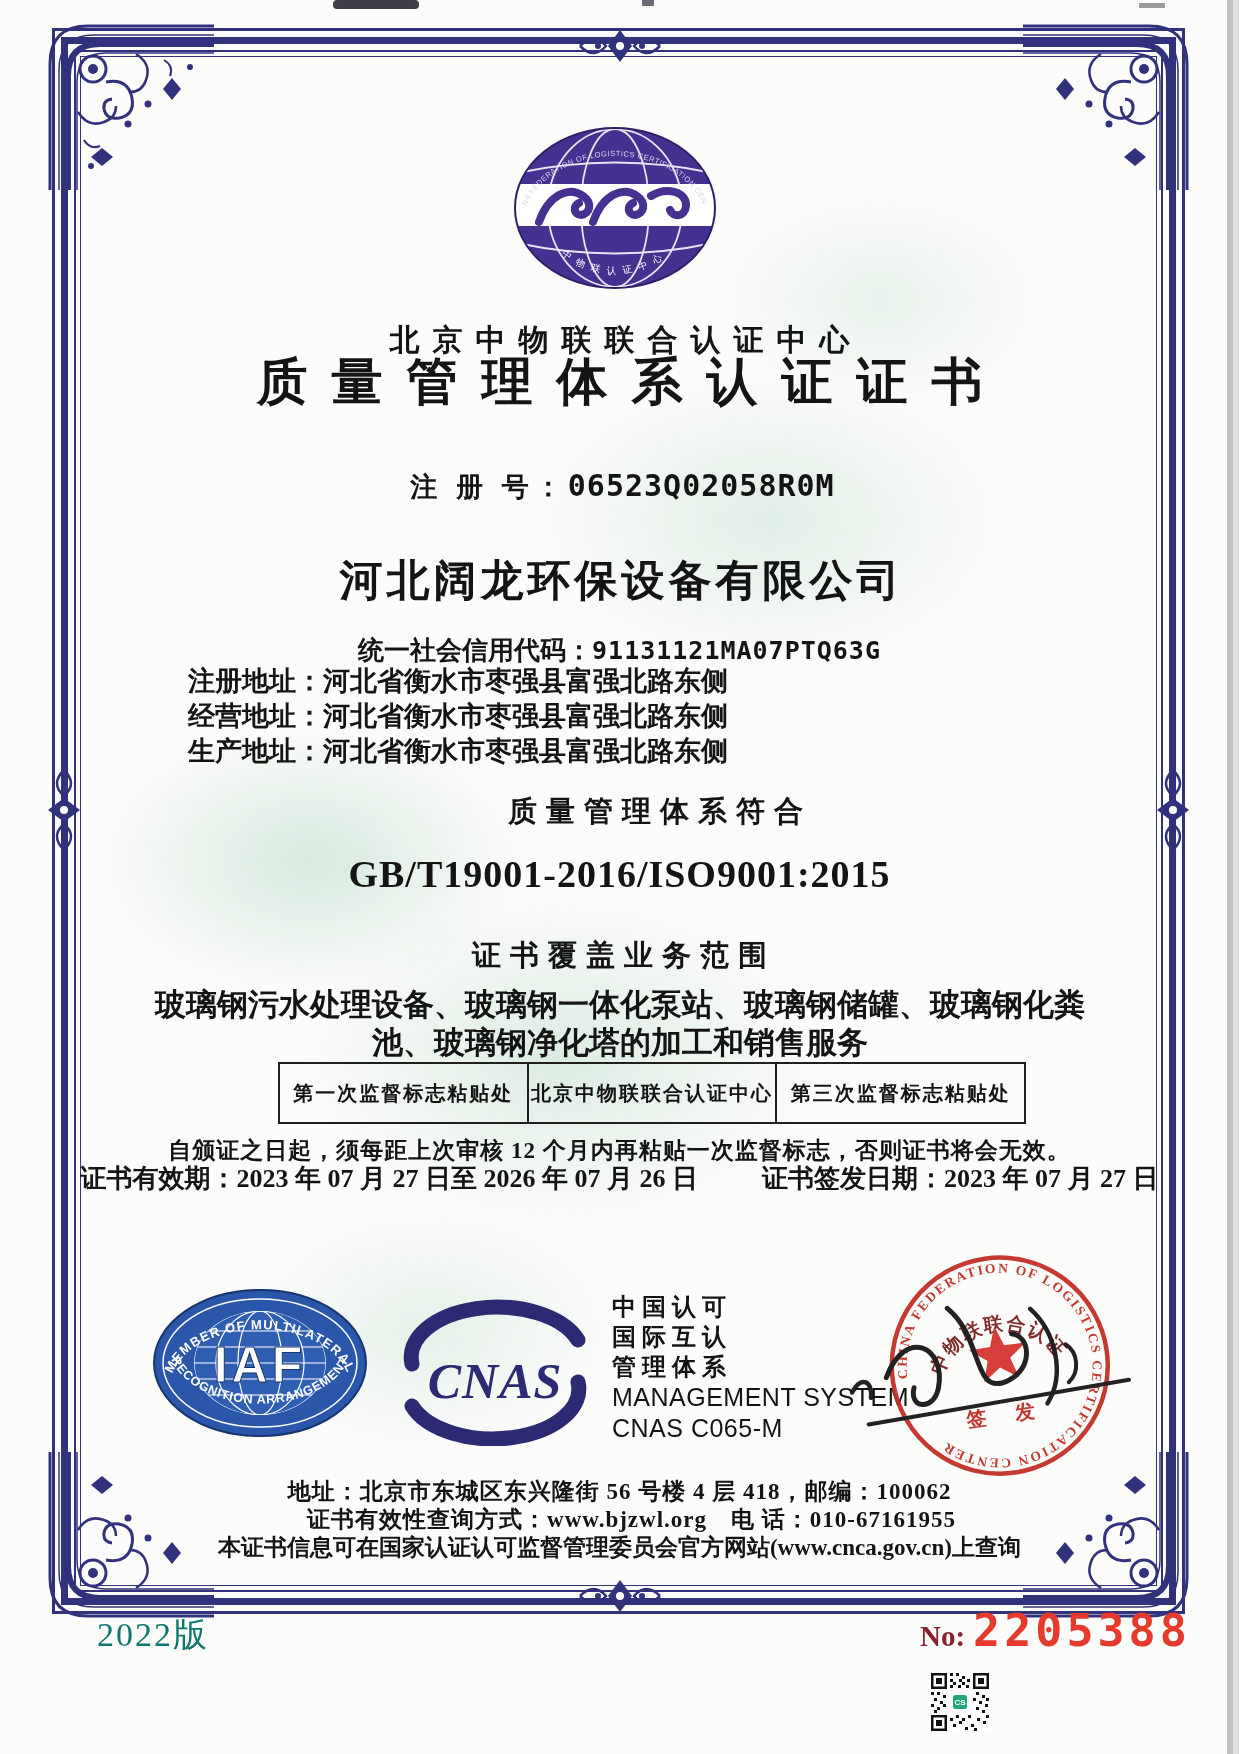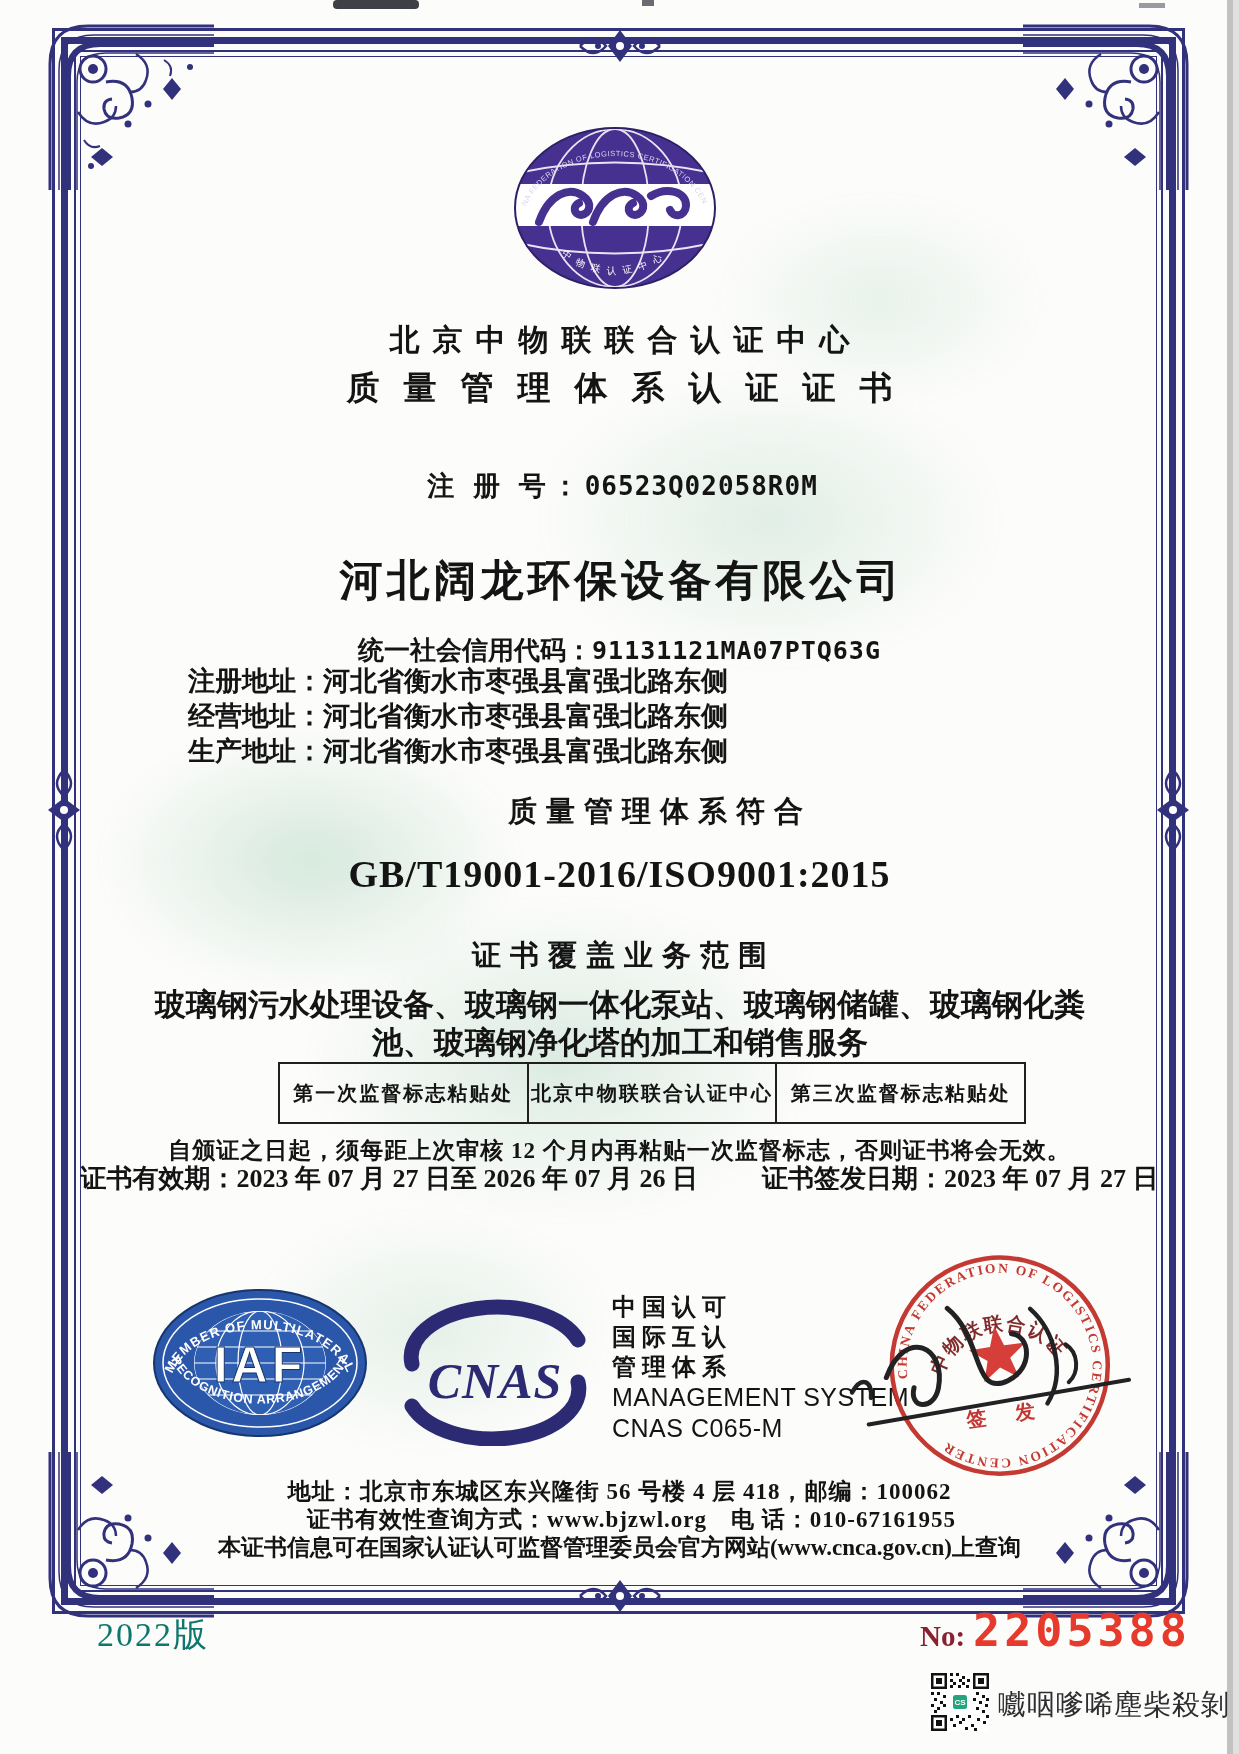--- a/index.html
+++ b/index.html
@@ -25,24 +25,24 @@
   .c-bl{left:44px;bottom:132px;transform:scaleY(-1);}
   .c-br{right:46px;bottom:132px;transform:scale(-1,-1);}
   .orn{position:absolute;width:84px;height:40px;}
   .o-top{left:50%;top:26px;transform:translateX(-50%);}
   .o-bot{left:50%;bottom:138px;transform:translateX(-50%);}
   .o-left{left:22px;top:790px;transform:rotate(90deg);}
   .o-right{right:24px;top:790px;transform:rotate(-90deg);}
   
   .crow{position:absolute;left:0;width:100%;text-align:center;white-space:nowrap;}
   .issuer{top:320px;font-size:30px;font-weight:700;letter-spacing:13px;text-indent:13px;}
-  .title{top:366px;font-size:33px;font-weight:700;letter-spacing:24px;text-indent:24px;}
+  .title{top:348px;font-size:51px;font-weight:700;letter-spacing:24px;text-indent:24px;}
   .regline{top:468px;font-size:27px;font-weight:700;letter-spacing:6px;text-indent:6px;}
   .mono{font-family:"DejaVu Sans Mono",monospace;letter-spacing:1px;}
-  .regline .mono{font-size:26px;}
+  .regline .mono{font-size:30px;}
   .company{top:552px;font-size:43px;font-weight:700;letter-spacing:4px;text-indent:4px;}
   .credit{top:633px;font-size:26px;font-weight:700;}
   .credit .mono{font-size:25px;}
   .addr{position:absolute;left:188px;top:664px;font-size:27px;font-weight:600;line-height:35px;}
   .conform{top:792px;font-size:29px;font-weight:600;letter-spacing:9px;text-indent:9px;margin-left:36px;}
   .standard{top:852px;font-size:38px;font-weight:700;letter-spacing:1px;}
   .scopetitle{top:936px;font-size:29px;font-weight:600;letter-spacing:9px;text-indent:9px;}
   .scopetext{position:absolute;top:986px;left:150px;width:940px;font-size:31px;font-weight:700;
              line-height:38px;text-align:center;}
   .suptable{position:absolute;left:278px;top:1062px;width:748px;height:62px;display:flex;}
@@ -419,15 +419,14 @@
         <rect x="40" y="51" width="3" height="3"></rect>
         <rect x="46" y="45" width="3" height="3"></rect>
       <rect x="52" y="48" width="3" height="3"></rect>
         <rect x="55" y="42" width="3" height="3"></rect>
         <rect x="43" y="55" width="3" height="3"></rect>
     </g>
     <rect x="20.5" y="20.5" width="17" height="17" fill="#ffffff"></rect>
     <rect x="22" y="22" width="14" height="14" rx="2.5" fill="#22a47c"></rect>
     <text x="29" y="32" text-anchor="middle" font-family="Liberation Sans, sans-serif" font-size="8" font-weight="bold" fill="#ffffff">CS</text>
   </svg>
-  <div class="scantext">嚱咽嗲唏塵柴殺剝</div>
 
 </div>
 
 </body></html>

